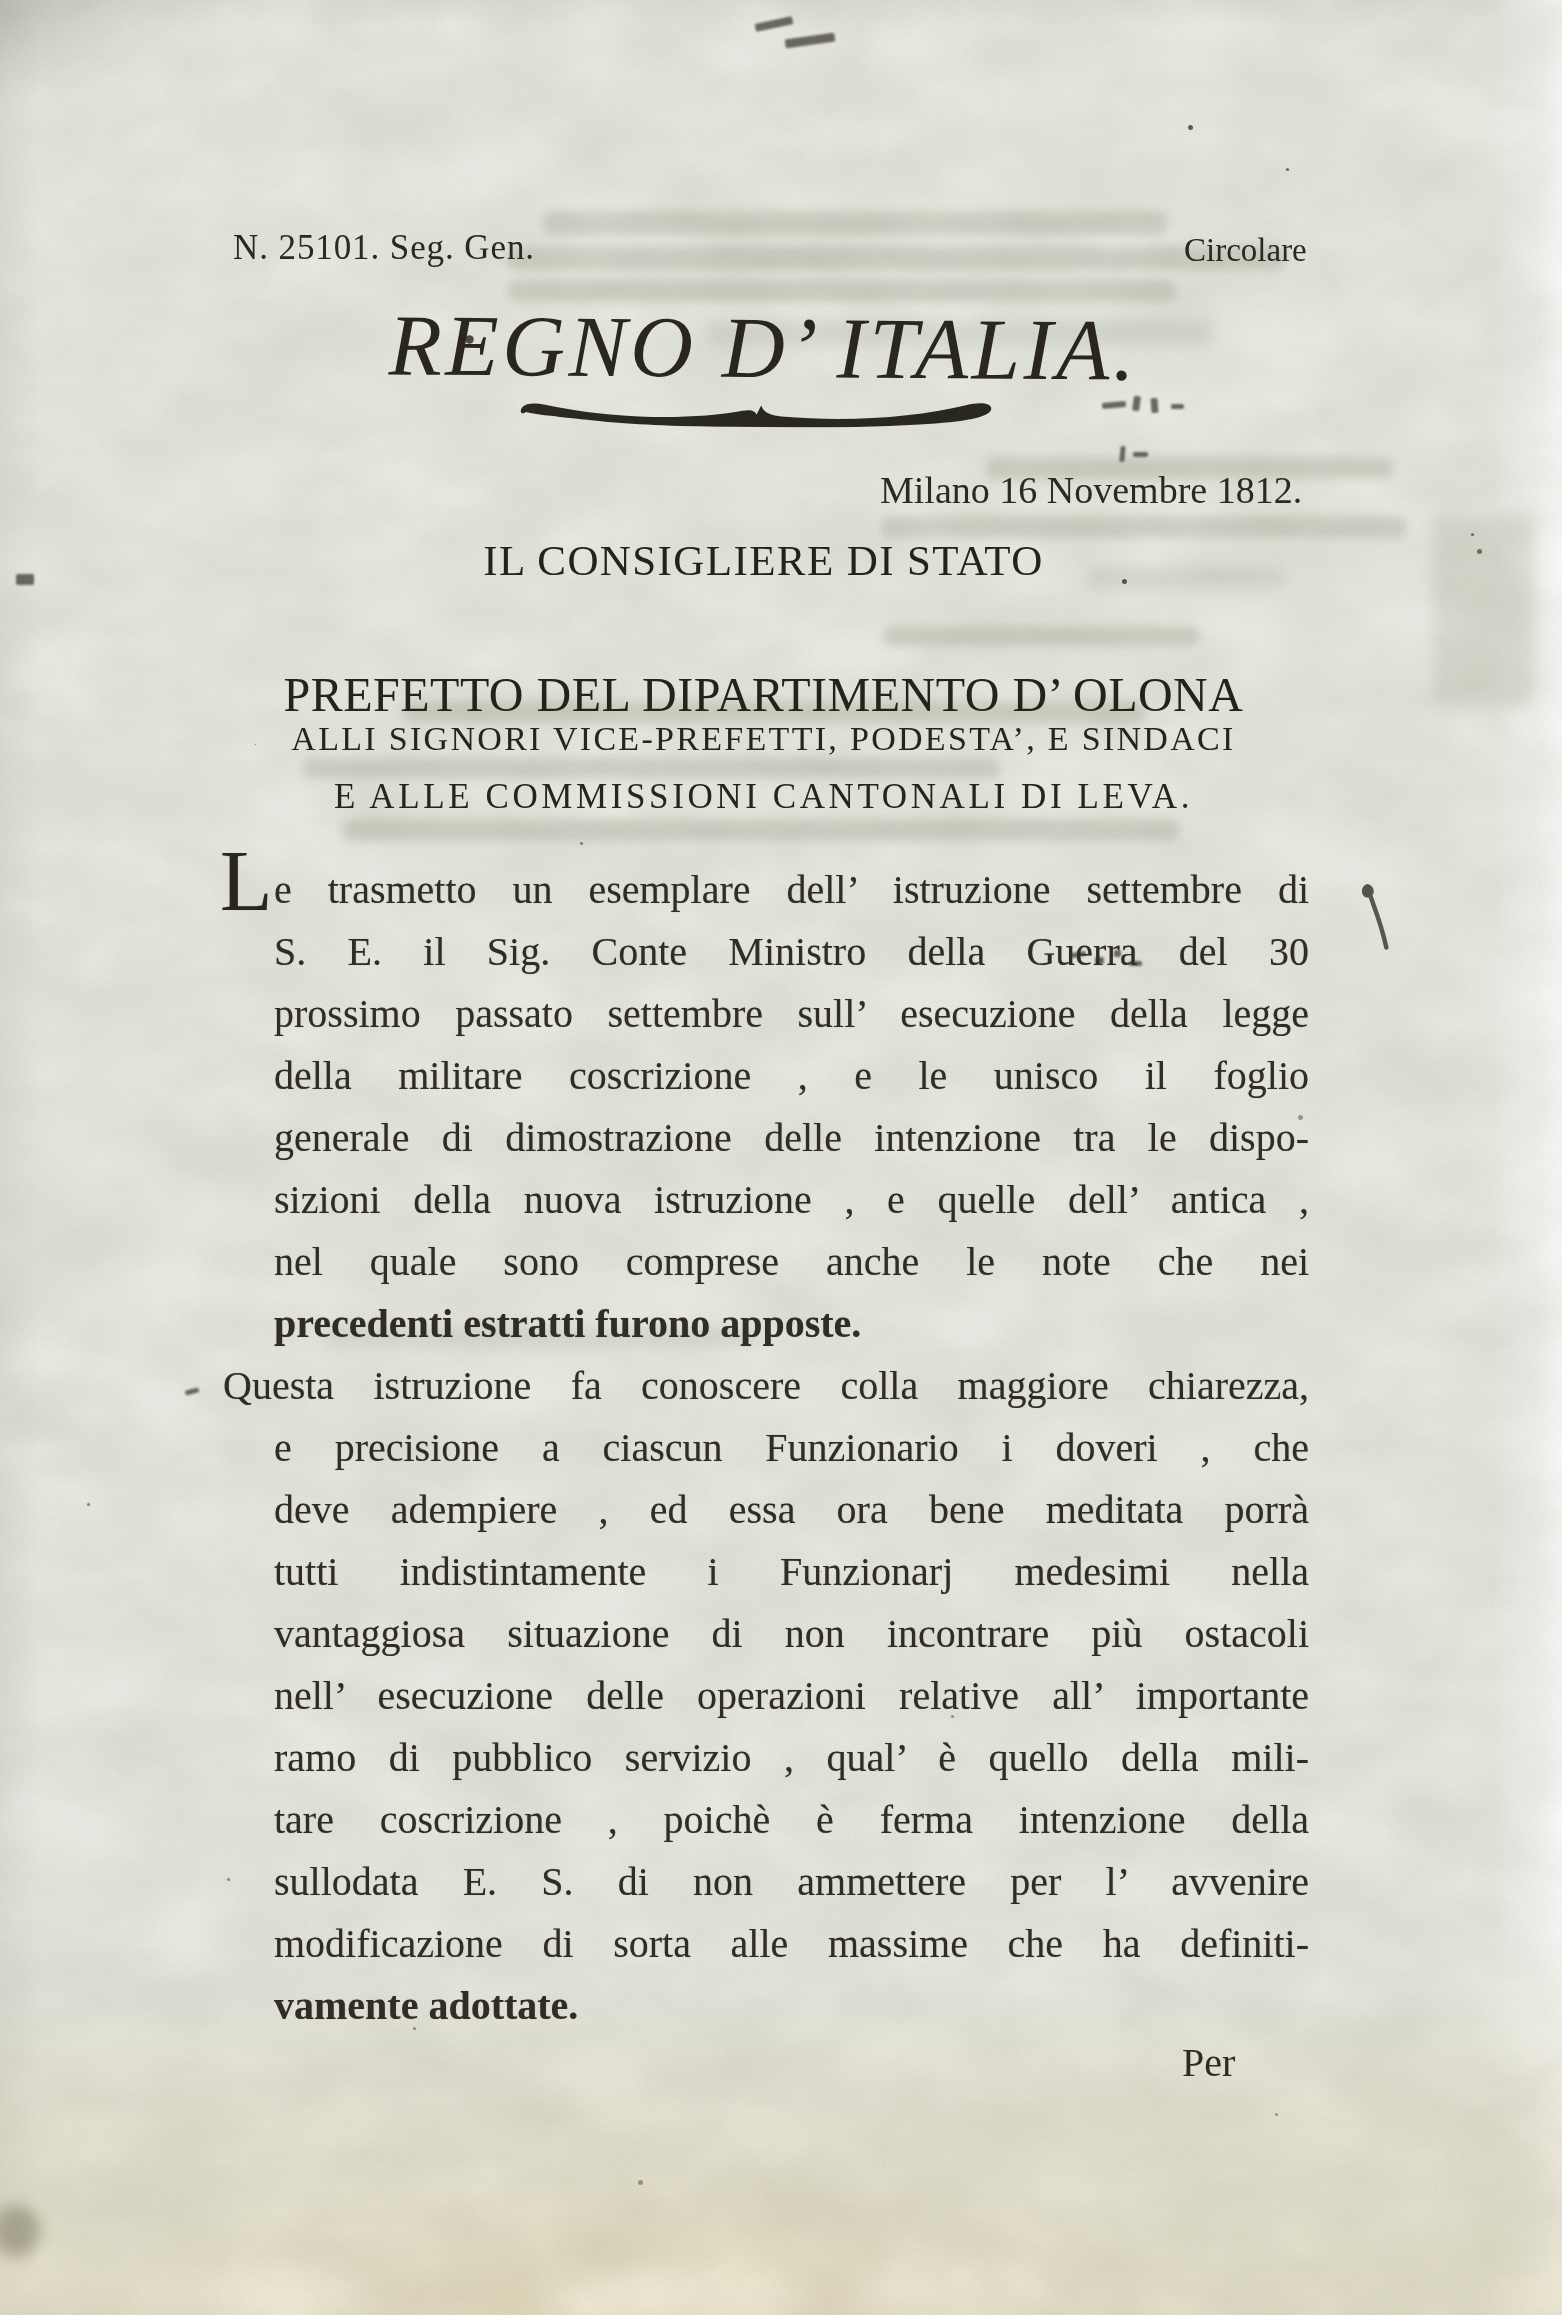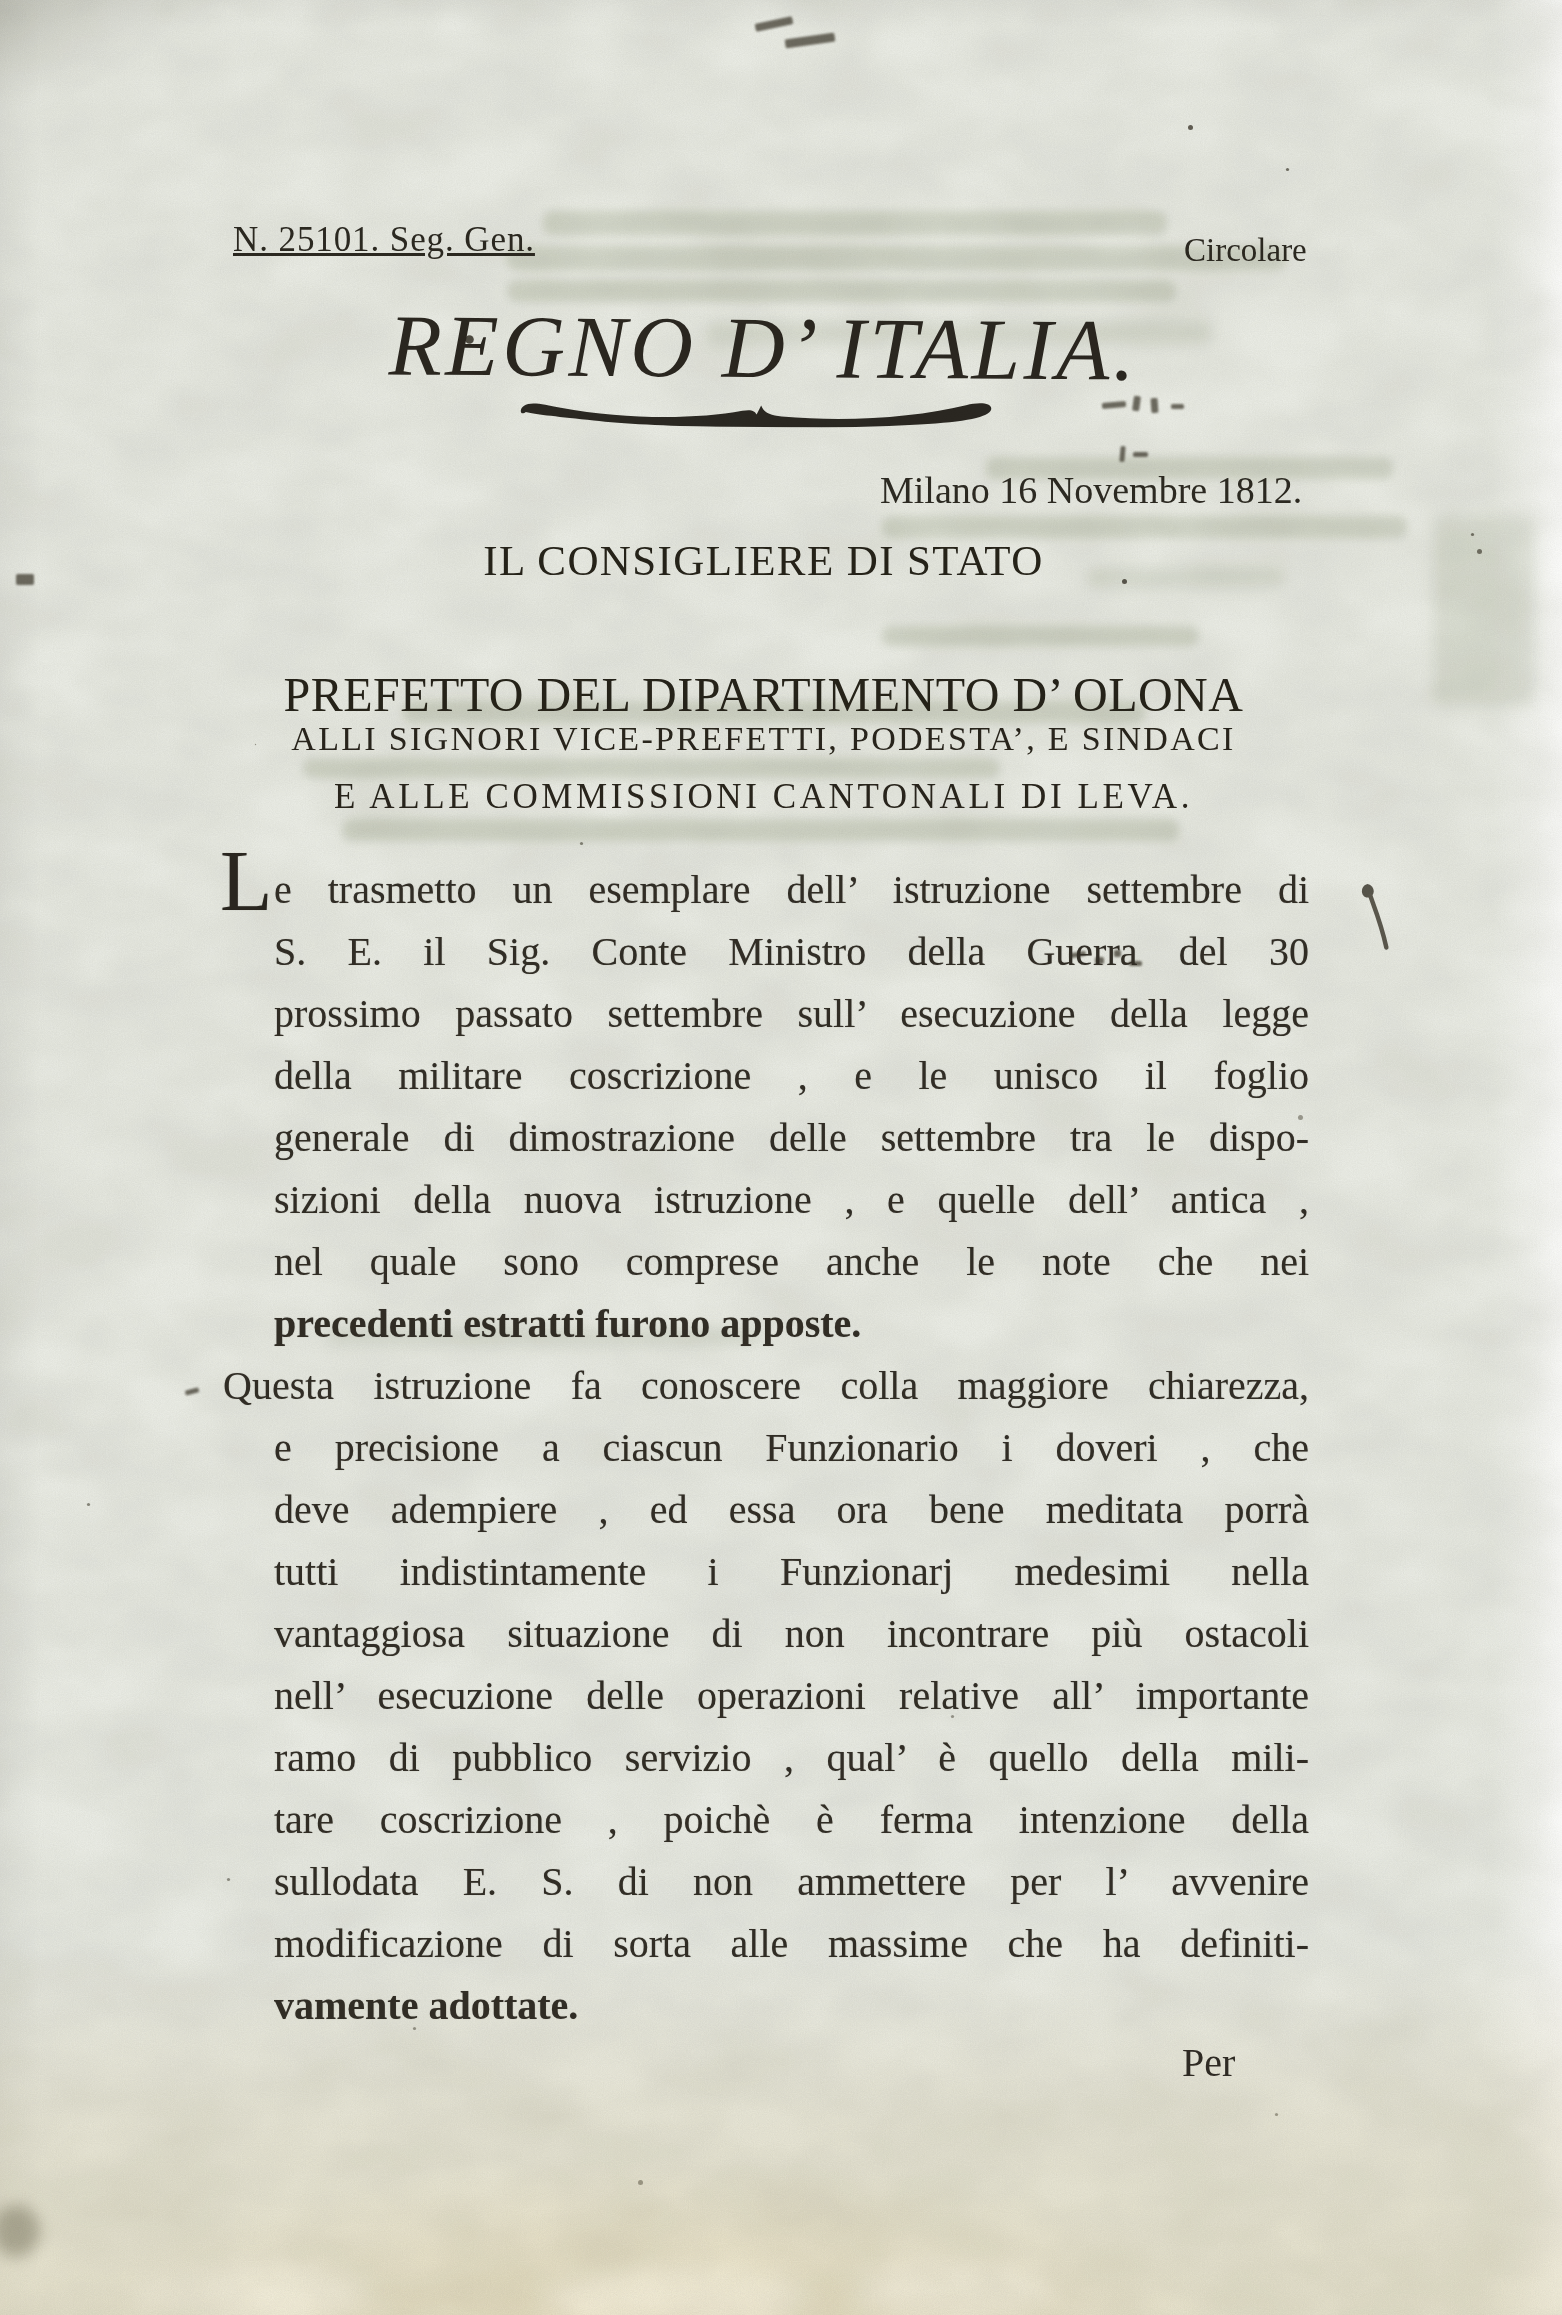--- a/index.html
+++ b/index.html
@@ -15,21 +15,21 @@
       linear-gradient(90deg, rgba(60,60,48,0.06) 0%, rgba(0,0,0,0) 2.5%, rgba(0,0,0,0) 95.5%, rgba(255,255,255,0.45) 98.5%, rgba(255,255,255,0.85) 100%),
       linear-gradient(180deg, rgba(70,70,58,0.05) 0%, rgba(0,0,0,0) 1.2%),
       #e9ebe4;
   }
   .overlay { position:absolute; left:0; top:0; width:1562px; height:2316px; pointer-events:none; }
   .grain-fine { opacity:.13; mix-blend-mode:multiply; }
   .grain-cloud { opacity:.16; mix-blend-mode:multiply; }
 
   .txt { position:absolute; color:#2f2b24; white-space:nowrap; }
 
-  .refline   { left:233px;  top:220px; font-size:35px; letter-spacing:0.9px; color:#2c2921;text-decoration:underline; }
+  .refline   { left:233px;  top:228px; font-size:35px; letter-spacing:0.9px; color:#2c2921; }
   .circolare { left:1160px; top:232px; font-size:33px; color:#2c2921;margin-left:24px; }
 
   .centered { position:absolute; left:239px; width:1049px; text-align:center; white-space:nowrap; }
   .title {
     top:297px; font-size:87px; font-style:italic; letter-spacing:3.6px;
     color:#2b2720; transform:rotate(0.4deg);
   }
   .flourish { position:absolute; left:516px; top:393px; transform:rotate(0.4deg); }
 
   .dateline { left:880px; top:468px; font-size:38px; color:#2d2a22; }
@@ -146,21 +146,21 @@
   <div class="centered h3">ALLI SIGNORI VICE-PREFETTI, PODESTA’, E SINDACI</div>
   <div class="centered h4">E ALLE COMMISSIONI CANTONALI DI LEVA.</div>
 
   <div class="body-text">
     <div class="line first">
       <span class="dropcap">L</span><span>e trasmetto un esemplare dell’ istruzione settembre di</span>
     </div>
     <div class="line">S. E. il Sig. Conte Ministro della Guerra del 30</div>
     <div class="line">prossimo passato settembre sull’ esecuzione della legge</div>
     <div class="line">della militare coscrizione , e le unisco il foglio</div>
-    <div class="line">generale di dimostrazione delle settembre tra le dispo-</div>
+    <div class="line">generale di dimostrazione delle intenzione tra le dispo-</div>
     <div class="line">sizioni della nuova istruzione , e quelle dell’ antica ,</div>
     <div class="line">nel quale sono comprese anche le note che nei</div>
     <div class="line last">precedenti estratti furono apposte.</div>
 
     <div class="line outdent">Questa istruzione fa conoscere colla maggiore chiarezza,</div>
     <div class="line">e precisione a ciascun Funzionario i doveri , che</div>
     <div class="line">deve adempiere , ed essa ora bene meditata porrà</div>
     <div class="line">tutti indistintamente i Funzionarj medesimi nella</div>
     <div class="line">vantaggiosa situazione di non incontrare più ostacoli</div>
     <div class="line">nell’ esecuzione delle operazioni relative all’ importante</div>

